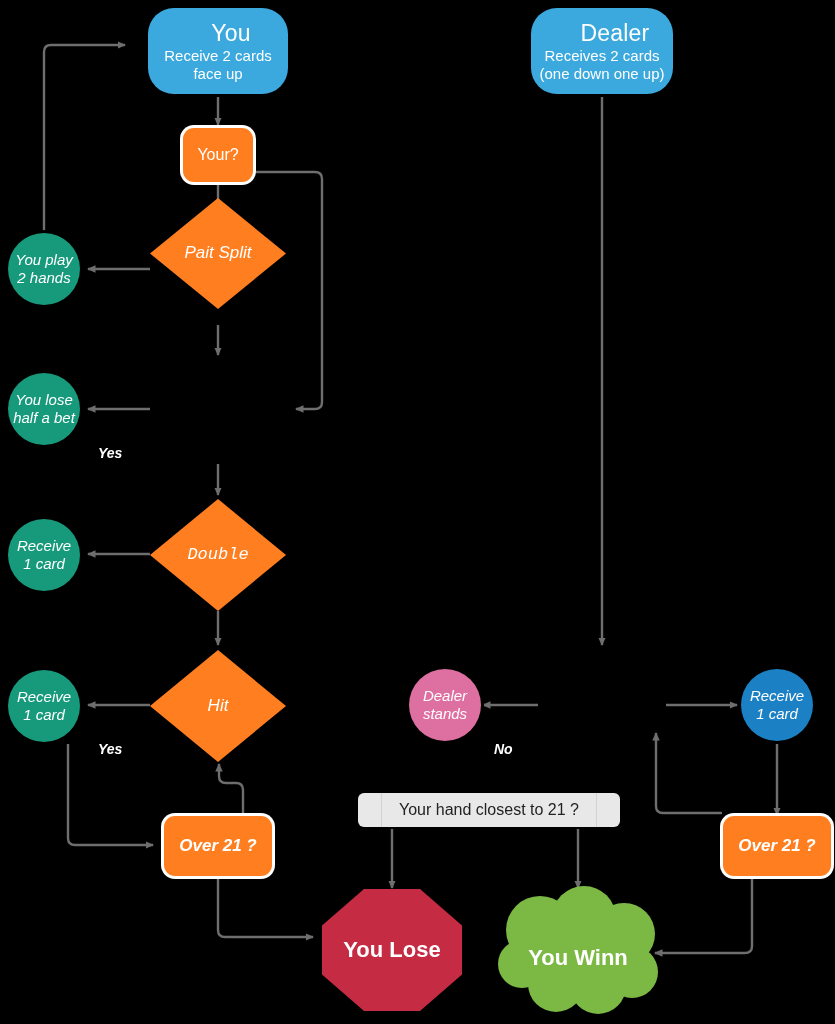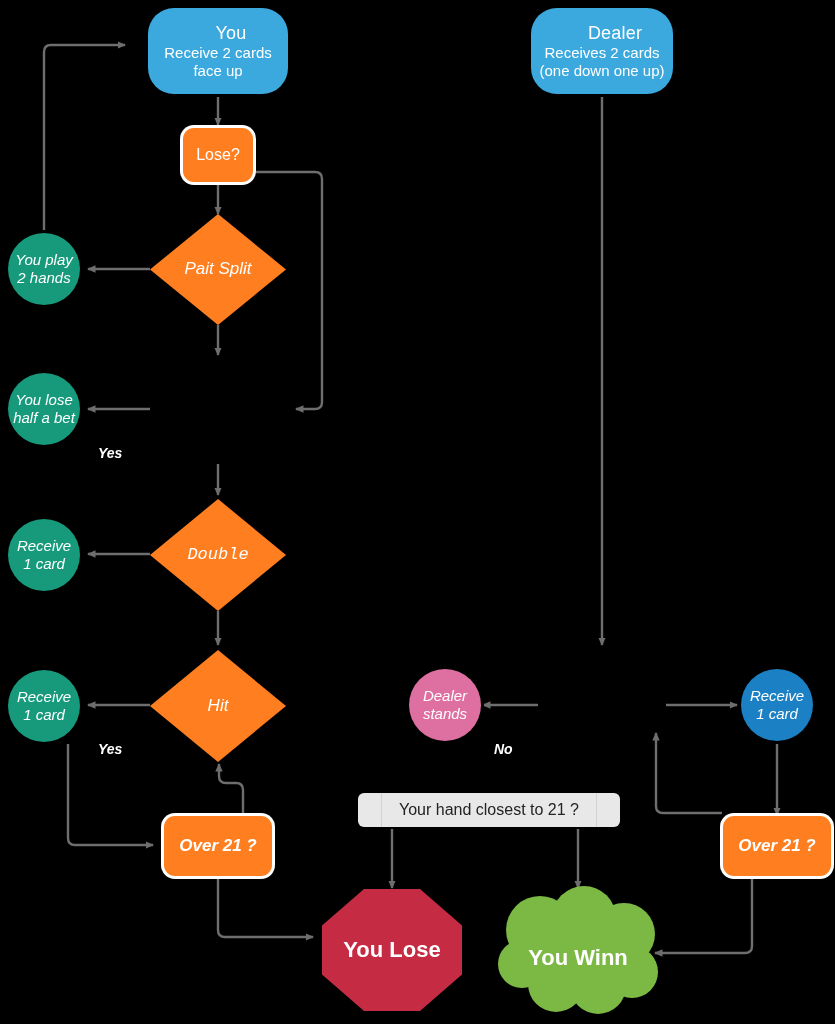--- a/index.html
+++ b/index.html
@@ -6,21 +6,21 @@
   #stage{position:relative;width:835px;height:1024px;background:#000;overflow:hidden;
          font-family:"Liberation Sans", sans-serif;}
   svg.edges{position:absolute;left:0;top:0;width:835px;height:1024px;}
 
   .node{position:absolute;display:flex;align-items:center;justify-content:center;
         text-align:center;color:#fff;box-sizing:border-box;line-height:1.18;}
   .node span{display:block;width:100%;}
 
   
   .term{border-radius:26px;background:#3BA9DE;box-shadow:0 0 0 3px #000;}
-  .term .big{font-size:18px;letter-spacing:.2px;padding-left:26px;}
+  .term .big{font-size:23px;letter-spacing:.2px;padding-left:26px;}
   .term .small{font-size:15px;}
 
   
   .proc{background:#FF7F20;border-radius:11px;box-shadow:0 0 0 3px #fff;}
   .proc-plain{font-size:16px;font-weight:normal;}
   .proc-it{font-style:italic;font-weight:bold;font-size:17px;}
 
   
   .dia{background:transparent;}
   .dia .shape{position:absolute;left:0;top:0;width:100%;height:100%;
@@ -122,24 +122,24 @@
     <span class="small">face up</span>
   </div>
 
   <div class="node term" style="left:531px;top:8px;width:142px;height:86px;flex-direction:column;">
     <span class="big">Dealer</span>
     <span class="small">Receives 2 cards</span>
     <span class="small">(one down one up)</span>
   </div>
 
   <div class="node proc" style="left:183px;top:128px;width:70px;height:54px;">
-    <span class="proc-plain">Lose?</span>
-  </div>
-
-  <div class="node dia" style="left:150px;top:214px;width:136px;height:111px;">
+    <span class="proc-plain">Your?</span>
+  </div>
+
+  <div class="node dia" style="left:150px;top:198px;width:136px;height:111px;">
     <div class="shape"></div>
     <div class="lbl">
         <span class="it">Pait Split</span>
       </div>
   </div>
 
   <div class="node circ green" style="left:8px;top:233px;width:72px;height:72px;flex-direction:column;">
     <span>You play</span>
     <span>2 hands</span>
   </div>

